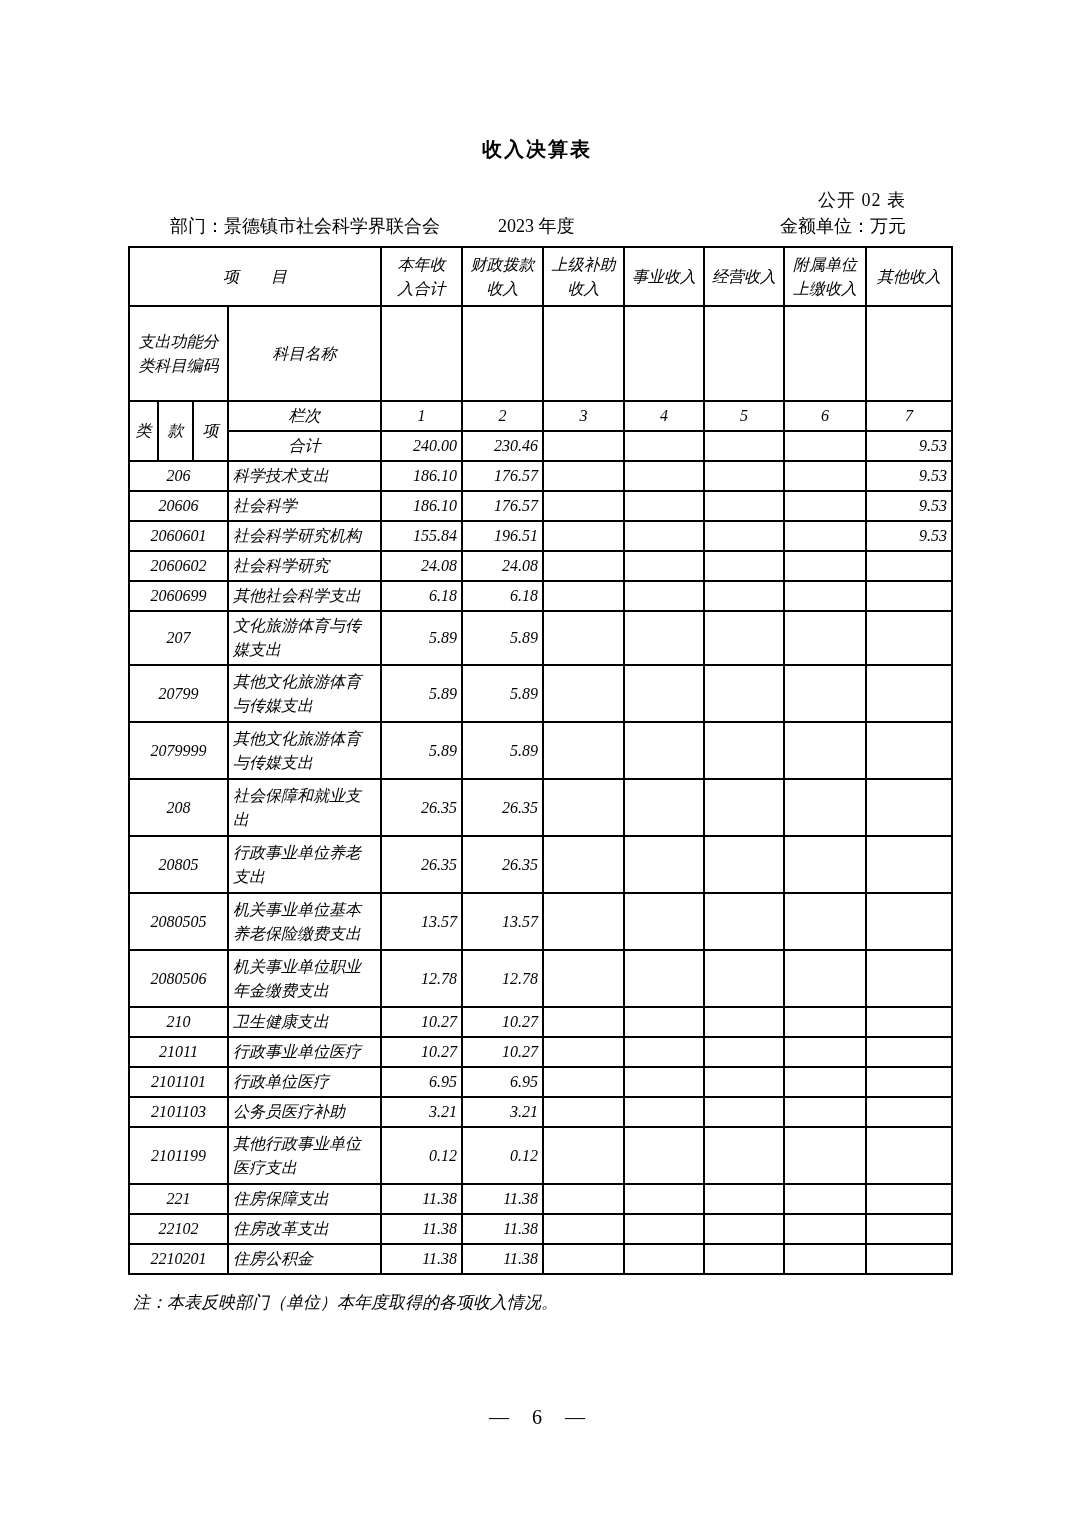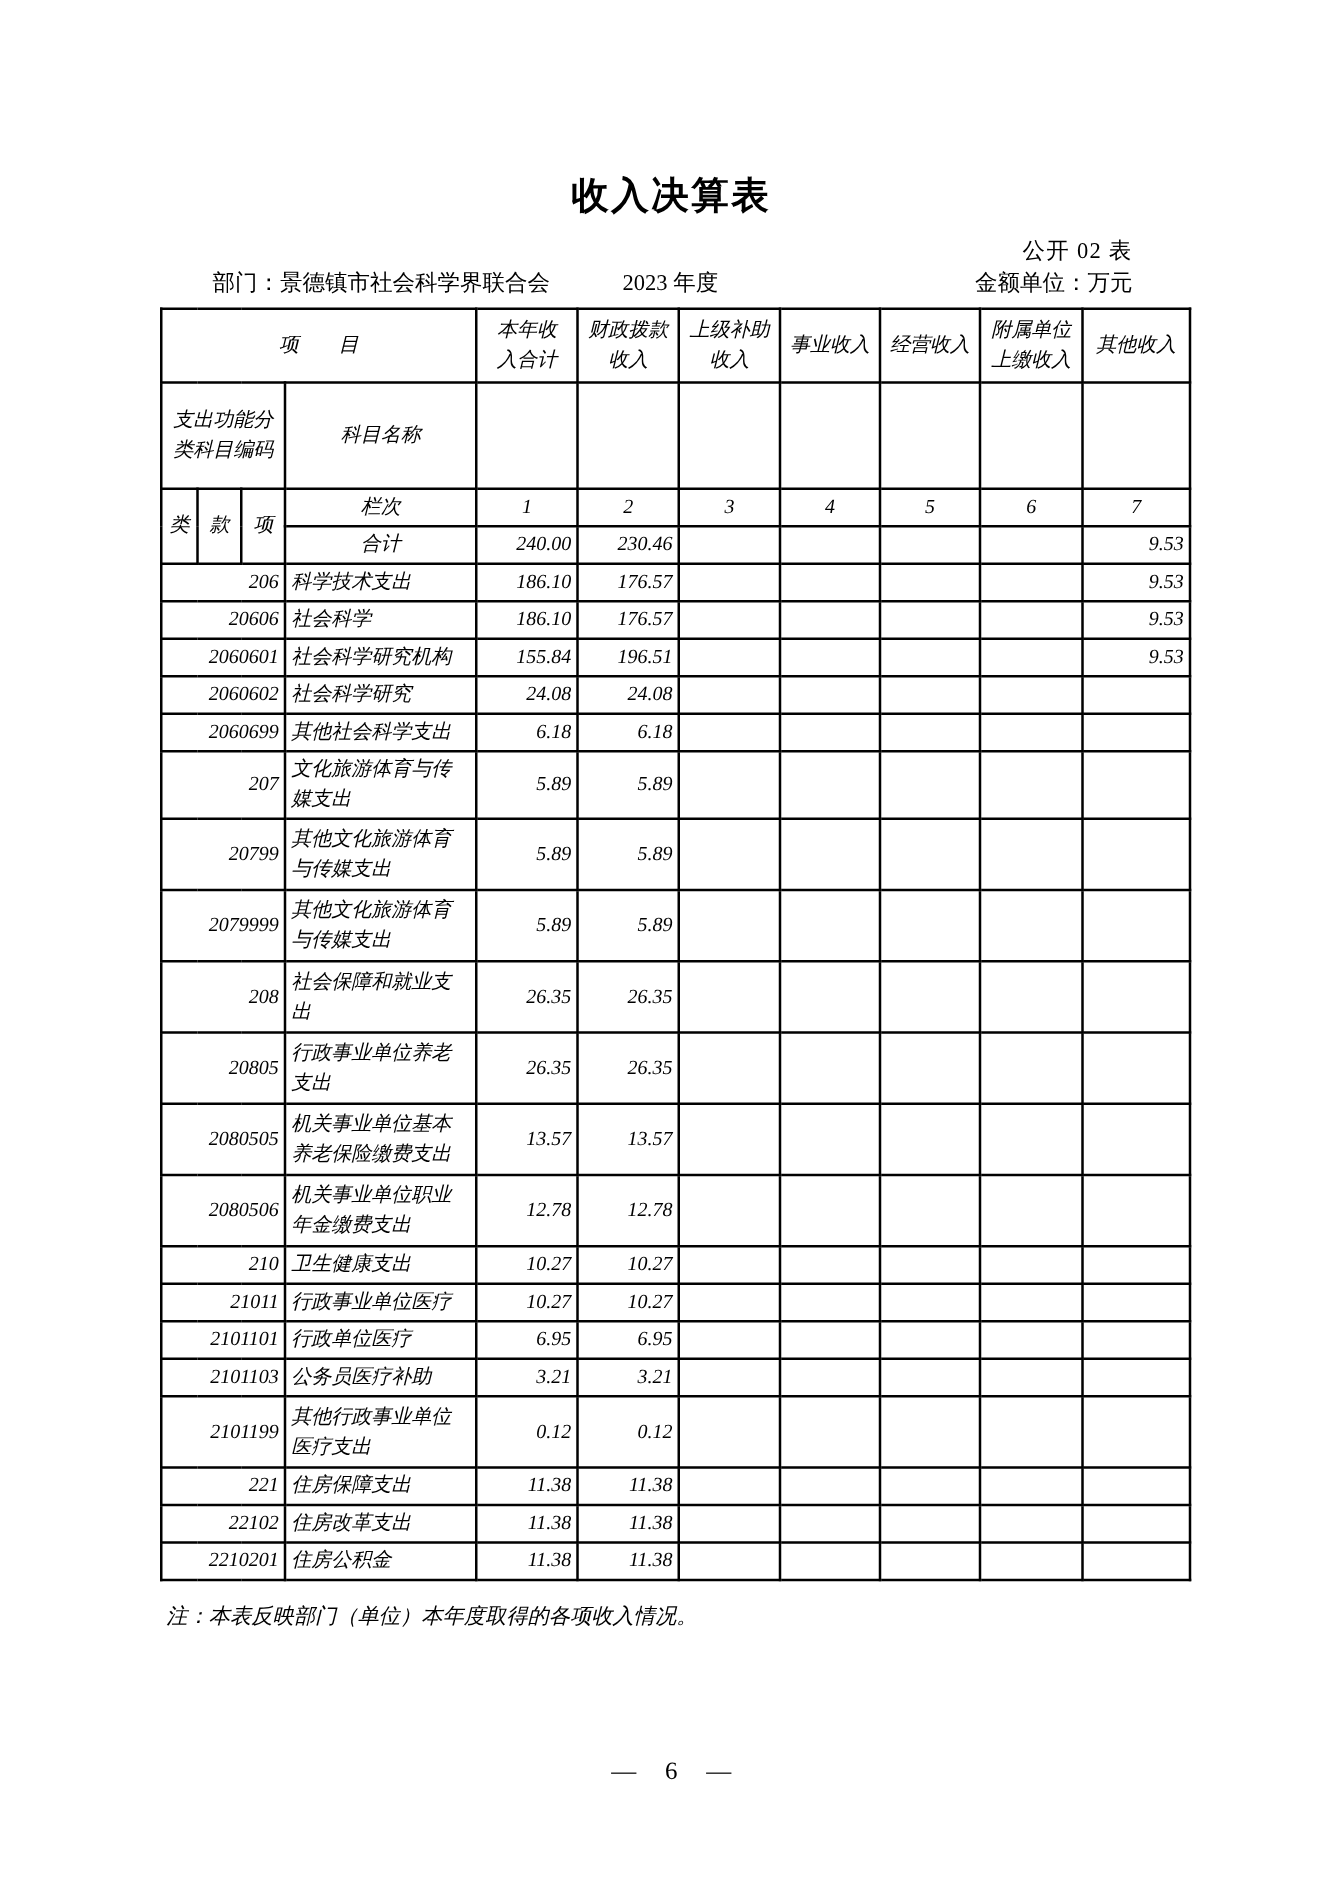--- a/index.html
+++ b/index.html
@@ -7,21 +7,21 @@
     width: 1074px; height: 1520px; overflow: hidden; position: relative;
     font-family: "Liberation Serif", "DejaVu Serif", serif;
     color: #000;
   }
   .sheet { position: relative; width: 1074px; height: 1520px; background: #fff; }
 
   .title {
     position: absolute; top: 136px; left: 0; width: 100%;
     text-align: center;
     font-family: "Liberation Sans", "DejaVu Sans", sans-serif;
-    font-weight: bold; font-size: 30px; letter-spacing: 2px;
+    font-weight: bold; font-size: 20px; letter-spacing: 2px;
   }
   .form-code {
     position: absolute; top: 188px; right: 168px;
     font-size: 18px; letter-spacing: 1px;
   }
   .info-row { position: absolute; top: 214px; left: 0; width: 100%; height: 26px; font-size: 18px; }
   .info-row .dept { position: absolute; left: 170px; }
   .info-row .year { position: absolute; left: 498px; }
   .info-row .unit { position: absolute; right: 168px; }
 
@@ -33,26 +33,26 @@
   }
   table.budget td {
     border: 2px solid #000;
     padding: 2px 4px;
     line-height: 24px;
     vertical-align: middle;
     overflow: hidden;
     word-break: break-all;
   }
   tr.r1 { height: 59px; }
-  tr.r2 { height: 85px; }
+  tr.r2 { height: 95px; }
   tr.r3 { height: 27px; }
   tr.r4 { height: 28px; }
   td.center { text-align: center; }
   td.col-head { text-align: center; white-space: pre-line; }
-  td.code-cell { text-align: right; padding-left: 6px; }
+  td.code-cell { text-align: center; padding-left: 6px; }
   td.name-cell { text-align: left; padding-left: 8px; padding-right: 2px; }
   td.num-cell { text-align: right; padding-right: 7px; }
 
   .note { margin-top: 16px; margin-left: 5px; font-size: 17px; }
 
   .pageno {
     position: absolute; top: 1406px; left: 0; width: 100%;
     text-align: center; font-size: 20px; word-spacing: 18px;
   }
 </style>

